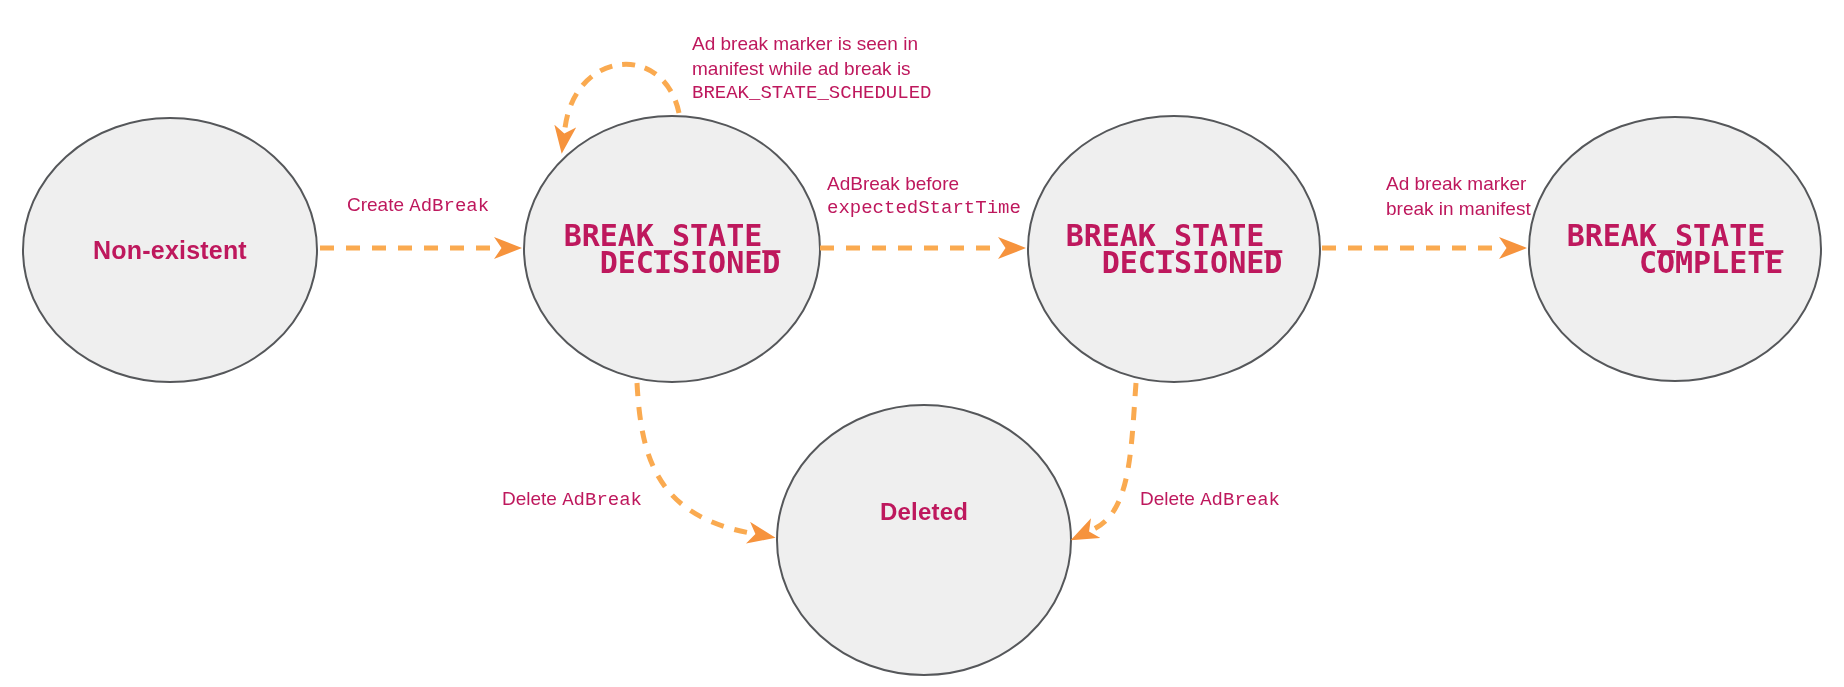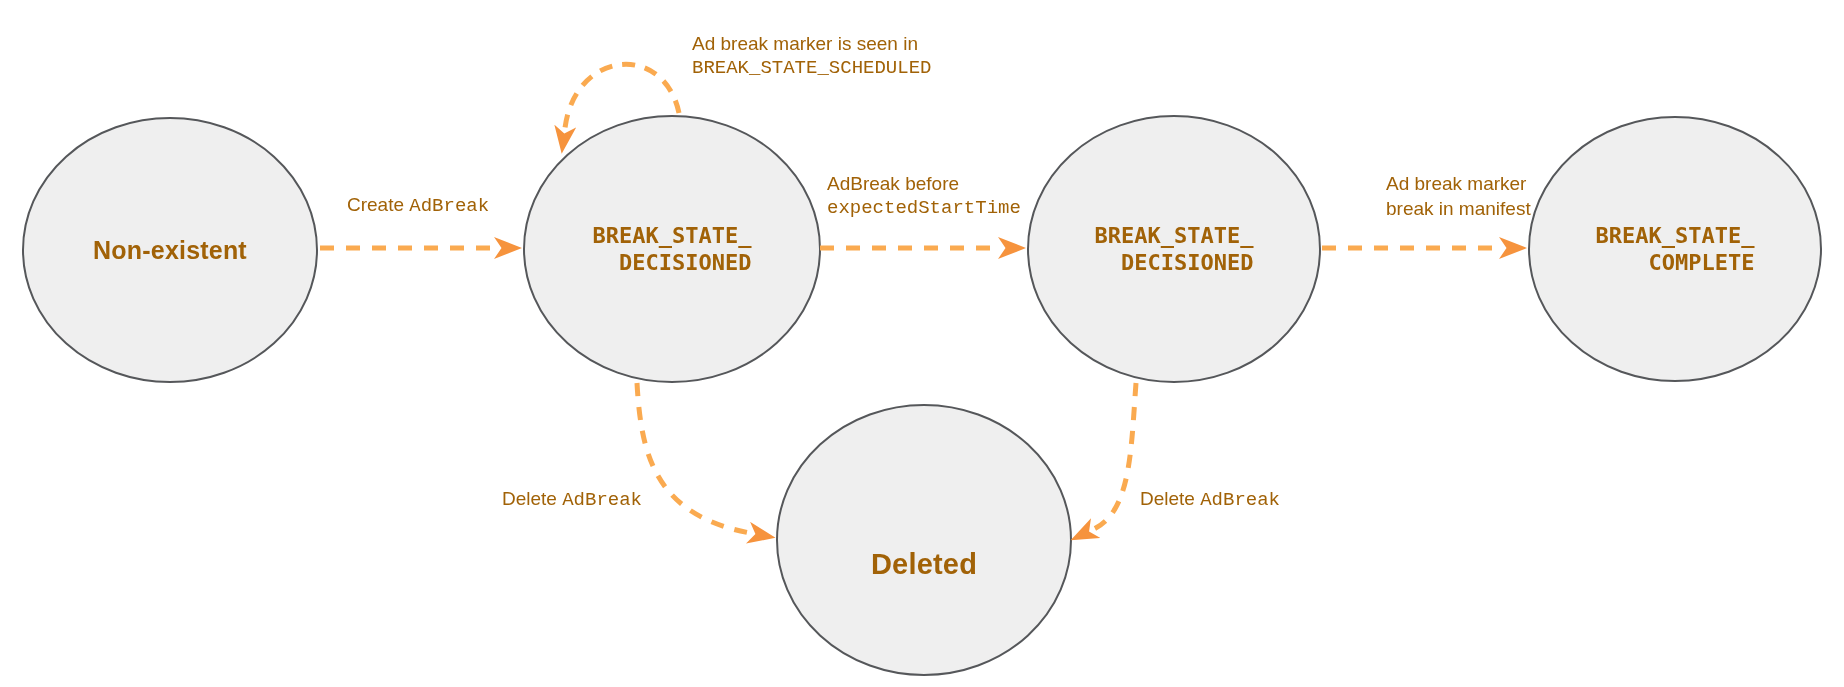--- a/index.html
+++ b/index.html
@@ -14,36 +14,36 @@
     background: #FFFFFF;
     overflow: hidden;
     font-family: "Liberation Sans", sans-serif;
   }
   .canvas svg {
     position: absolute;
     inset: 0;
   }
   .label {
     position: absolute;
-    color: #a16207;
+    color: #be185d;
     white-space: nowrap;
   }
   .node-label {
     transform: translate(-50%, -50%);
     text-align: right;
     font-weight: bold;
   }
   .node-sans {
     font-family: "Liberation Sans", sans-serif;
     font-size: 25px;
     letter-spacing: 0.2px;
   }
   .node-mono {
     font-family: "DejaVu Sans Mono", monospace;
-    font-size: 22px;
+    font-size: 30px;
     line-height: 27px;
   }
   .edge-label {
     font-family: "Liberation Sans", sans-serif;
     font-size: 19px;
     line-height: 25px;
   }
   .mono {
     font-family: Liberation Mono, monospace;
     font-size: 19px;
@@ -85,28 +85,29 @@
   <div class="label node-label node-mono" style="left:1174px; top:249px;">
     <div>BREAK_STATE_</div>
     <div>DECISIONED</div>
   </div>
 
   <div class="label node-label node-mono" style="left:1675px; top:249px;">
     <div>BREAK_STATE_</div>
     <div>COMPLETE</div>
   </div>
 
-  <div class="label node-label node-sans" style="left:924px; top:564px; font-size:29px;">Deleted</div>
+  <div class="label node-label node-sans" style="left:924px; top:512px; font-size:24px;">Deleted</div>
 
   <div class="label edge-label" style="left:347px; top:192px;">
     <span>Create </span><span class="mono">AdBreak</span>
   </div>
 
   <div class="label edge-label" style="left:692px; top:31px;">
     <div>Ad break marker is seen in</div>
+    <div>manifest while ad break is</div>
     <div class="mono">BREAK_STATE_SCHEDULED</div>
   </div>
 
   <div class="label edge-label" style="left:827px; top:171px;">
     <div>AdBreak before</div>
     <div class="mono">expectedStartTime</div>
   </div>
 
   <div class="label edge-label" style="left:1386px; top:171px;">
     <div>Ad break marker</div>

